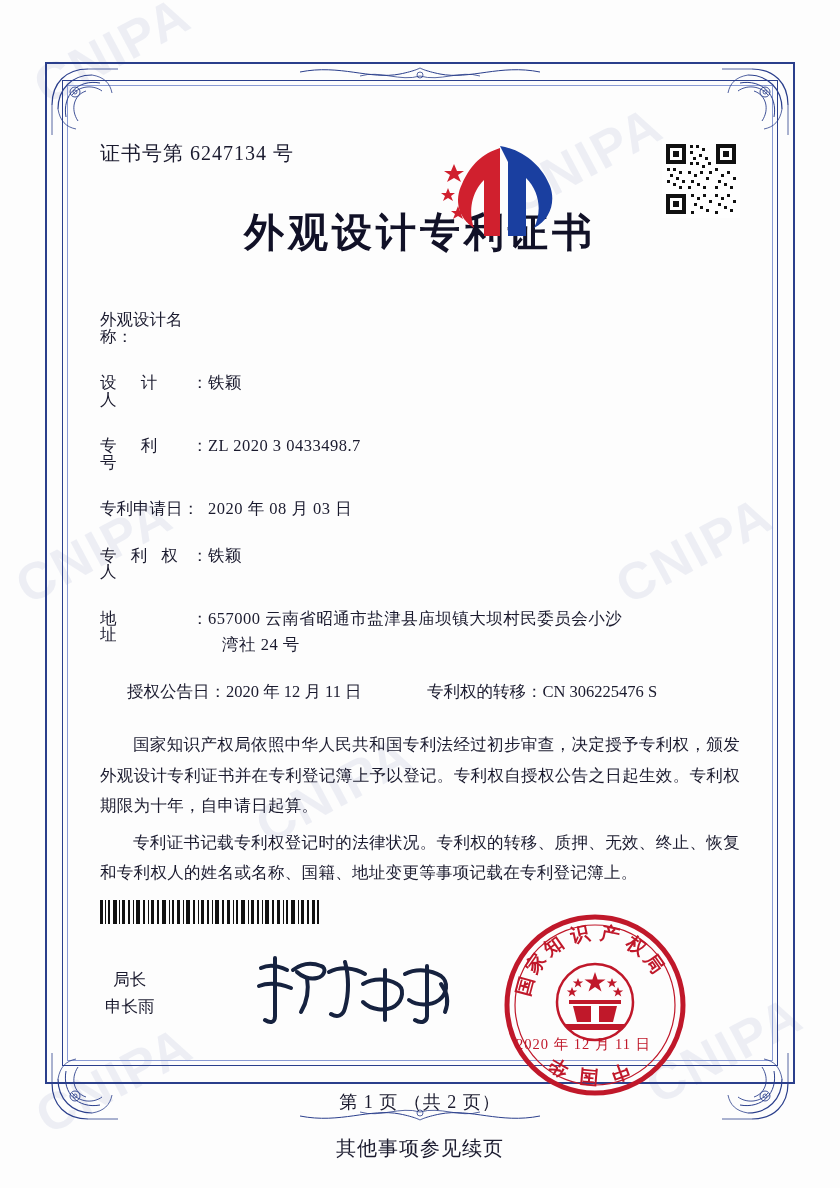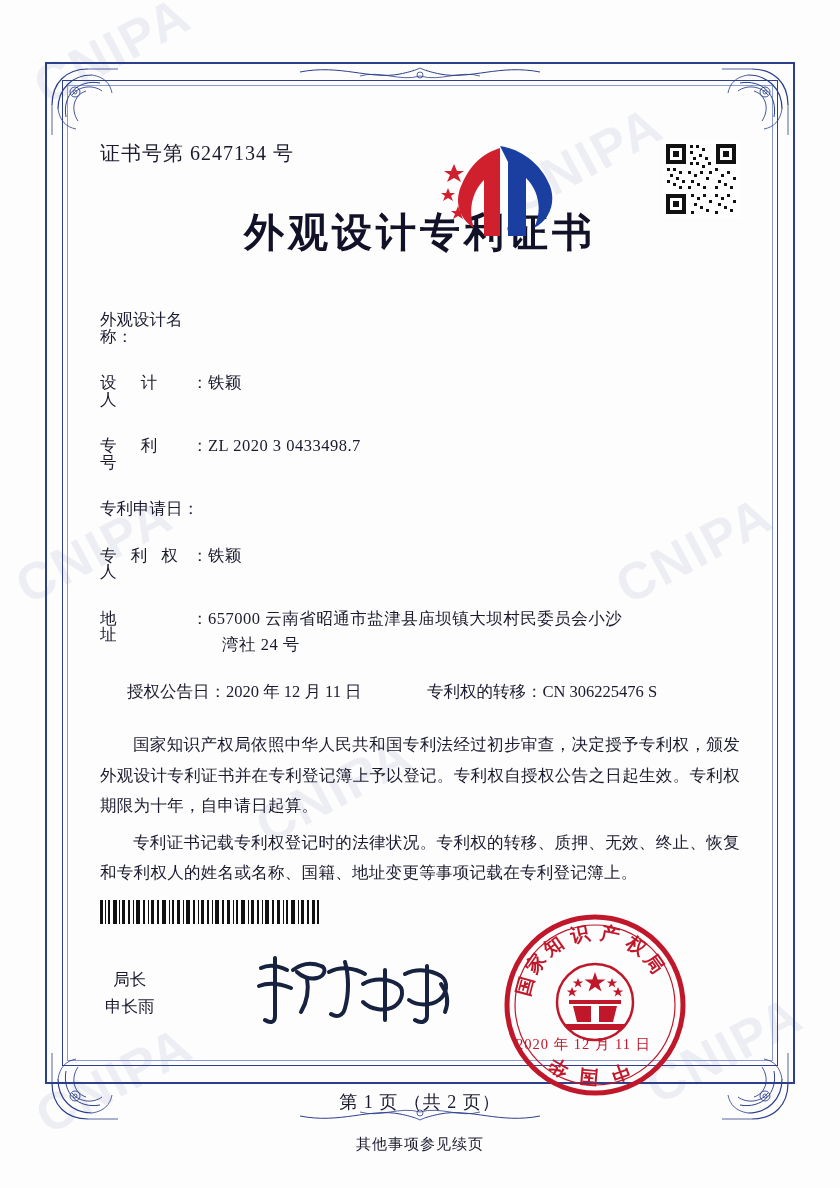--- a/index.html
+++ b/index.html
@@ -214,21 +214,21 @@
     text-align: center;
     font-size: 18px;
     letter-spacing: 1px;
   }
 
   .footer-note {
     position: absolute;
     left: 0; right: 0;
     top: 1135px;
     text-align: center;
-    font-size: 15px;
+    font-size: 20px;
     letter-spacing: 1px;
   }
 </style>
 </head>
 <body>
 
 <div class="page">
 
   <div class="wm wm1">CNIPA</div>
   <div class="wm wm2">CNIPA</div>
@@ -435,20 +435,21 @@
       <div class="field-row">
         <div class="field-label">
             <span style="letter-spacing:10px">专 利 号</span>
             <span>：</span>
           </div>
         <div class="field-value">ZL 2020 3 0433498.7</div>
       </div>
 
       <div class="field-row">
         <div class="field-label nospread"><span>专利申请日</span>：</div>
+        <div class="field-value">2020 年 08 月 03 日</div>
       </div>
 
       <div class="field-row">
         <div class="field-label">
             <span style="letter-spacing:5px">专 利 权 人</span>
             <span>：</span>
           </div>
         <div class="field-value">铁颖</div>
       </div>
 

